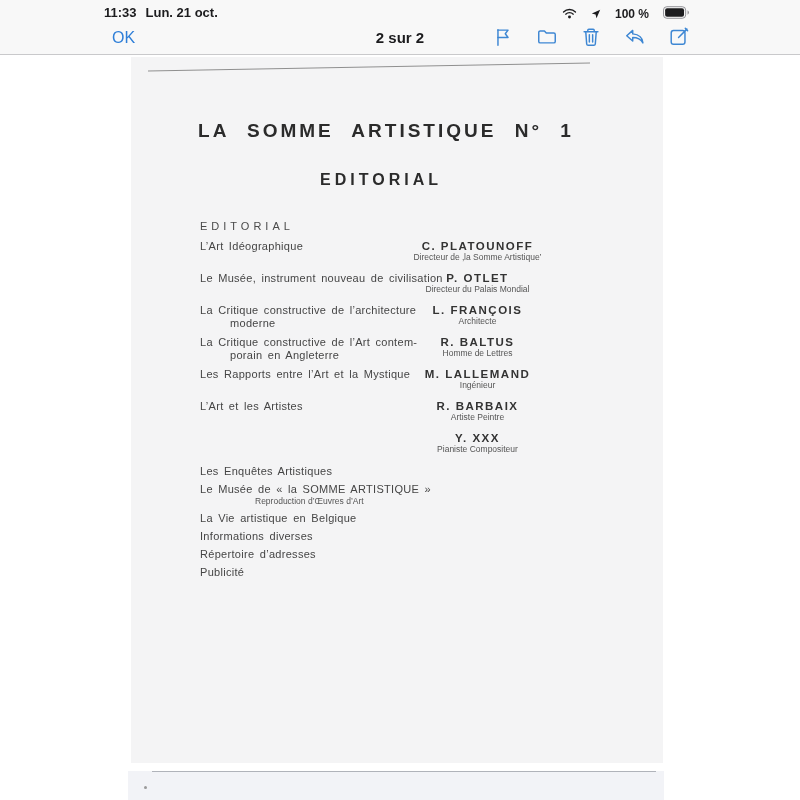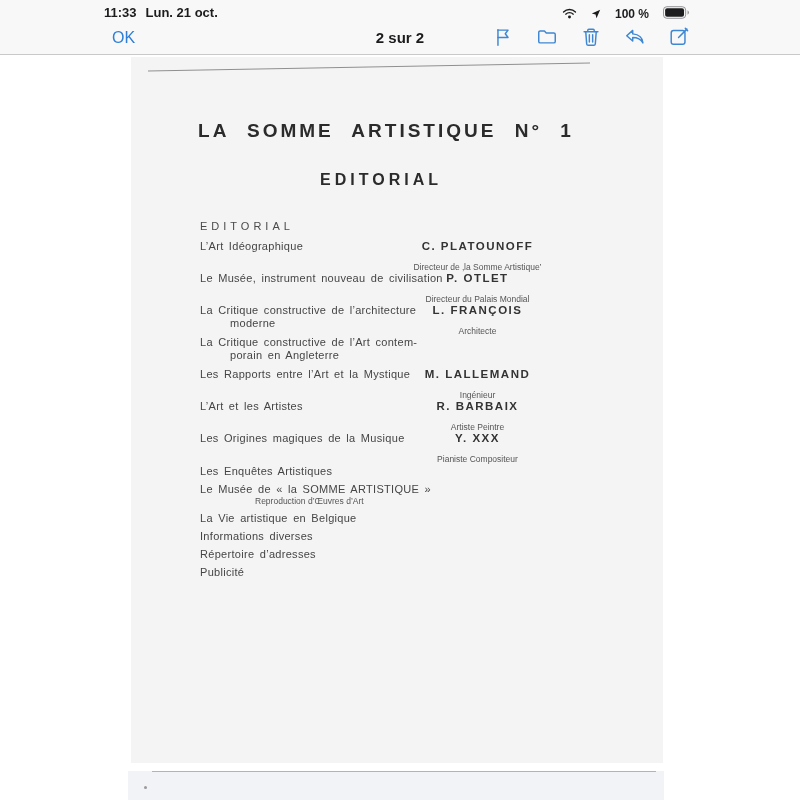--- a/index.html
+++ b/index.html
@@ -34,21 +34,21 @@
 
   .entries { position:absolute; top:183px; left:69px; width:400px; }
   .entry   { position:relative; min-height:26px; margin-bottom:6px; }
   .entry-title { width:250px; font-size:11px; color:#454545; line-height:13px;
                  letter-spacing:0.3px; word-spacing:2px; }
   .tl1 { display:block; white-space:nowrap; }
   .tl2 { display:block; padding-left:30px; }
   .entry-author { position:absolute; top:0; left:190px; width:175px; text-align:center; }
   .author-name { font-size:11.5px; font-weight:700; letter-spacing:1.5px; color:#333333;
                  line-height:12px; white-space:nowrap; }
-  .author-role { font-size:8.5px; color:#555555; line-height:10px; margin-top:10px; white-space:nowrap; }
+  .author-role { font-size:8.5px; color:#555555; line-height:10px; margin-top:0; white-space:nowrap; }
 
   .others { position:absolute; top:408px; left:69px; width:400px; }
   .other-row { margin-bottom:5px; }
   .other-txt { font-size:11px; color:#454545; line-height:13px; letter-spacing:0.3px; word-spacing:2px; }
   .other-sub { font-size:8.5px; color:#555555; line-height:11px; margin-left:55px; }
 
   
   .gap    { position:absolute; left:0; top:763px; width:800px; height:8px; background:#ffffff; }
   .sheet2 { position:absolute; left:128px; top:771px; width:536px; height:29px; background:#f2f3f7; }
   .sheet2 .edge { position:absolute; top:0; left:24px; width:504px; height:1px; background:#b0b3ba; }
@@ -167,20 +167,24 @@
           <div class="author-name">L. FRANÇOIS</div>
           <div class="author-role">Architecte</div>
         </div>
       </div>
 
       <div class="entry">
         <div class="entry-title">
           <span class="tl1">La Critique constructive de l’Art contem-</span>
           <span class="tl2">porain en Angleterre</span>
         </div>
+        <div class="entry-author">
+          <div class="author-name">R. BALTUS</div>
+          <div class="author-role">Homme de Lettres</div>
+        </div>
       </div>
 
       <div class="entry">
         <div class="entry-title">
             <span class="tl1">Les Rapports entre l’Art et la Mystique</span>
           </div>
         <div class="entry-author">
           <div class="author-name">M. LALLEMAND</div>
           <div class="author-role">Ingénieur</div>
         </div>
@@ -190,23 +194,20 @@
         <div class="entry-title">
             <span class="tl1">L’Art et les Artistes</span>
           </div>
         <div class="entry-author">
           <div class="author-name">R. BARBAIX</div>
           <div class="author-role">Artiste Peintre</div>
         </div>
       </div>
 
       <div class="entry">
-        <div class="entry-title">
-            <span class="tl1">Les Origines magiques de la Musique</span>
-          </div>
         <div class="entry-author">
           <div class="author-name">Y. XXX</div>
           <div class="author-role">Pianiste Compositeur</div>
         </div>
       </div>
     </div>
 
     <div class="others">
       <div class="other-row">
         <div class="other-txt">Les Enquêtes Artistiques</div>

